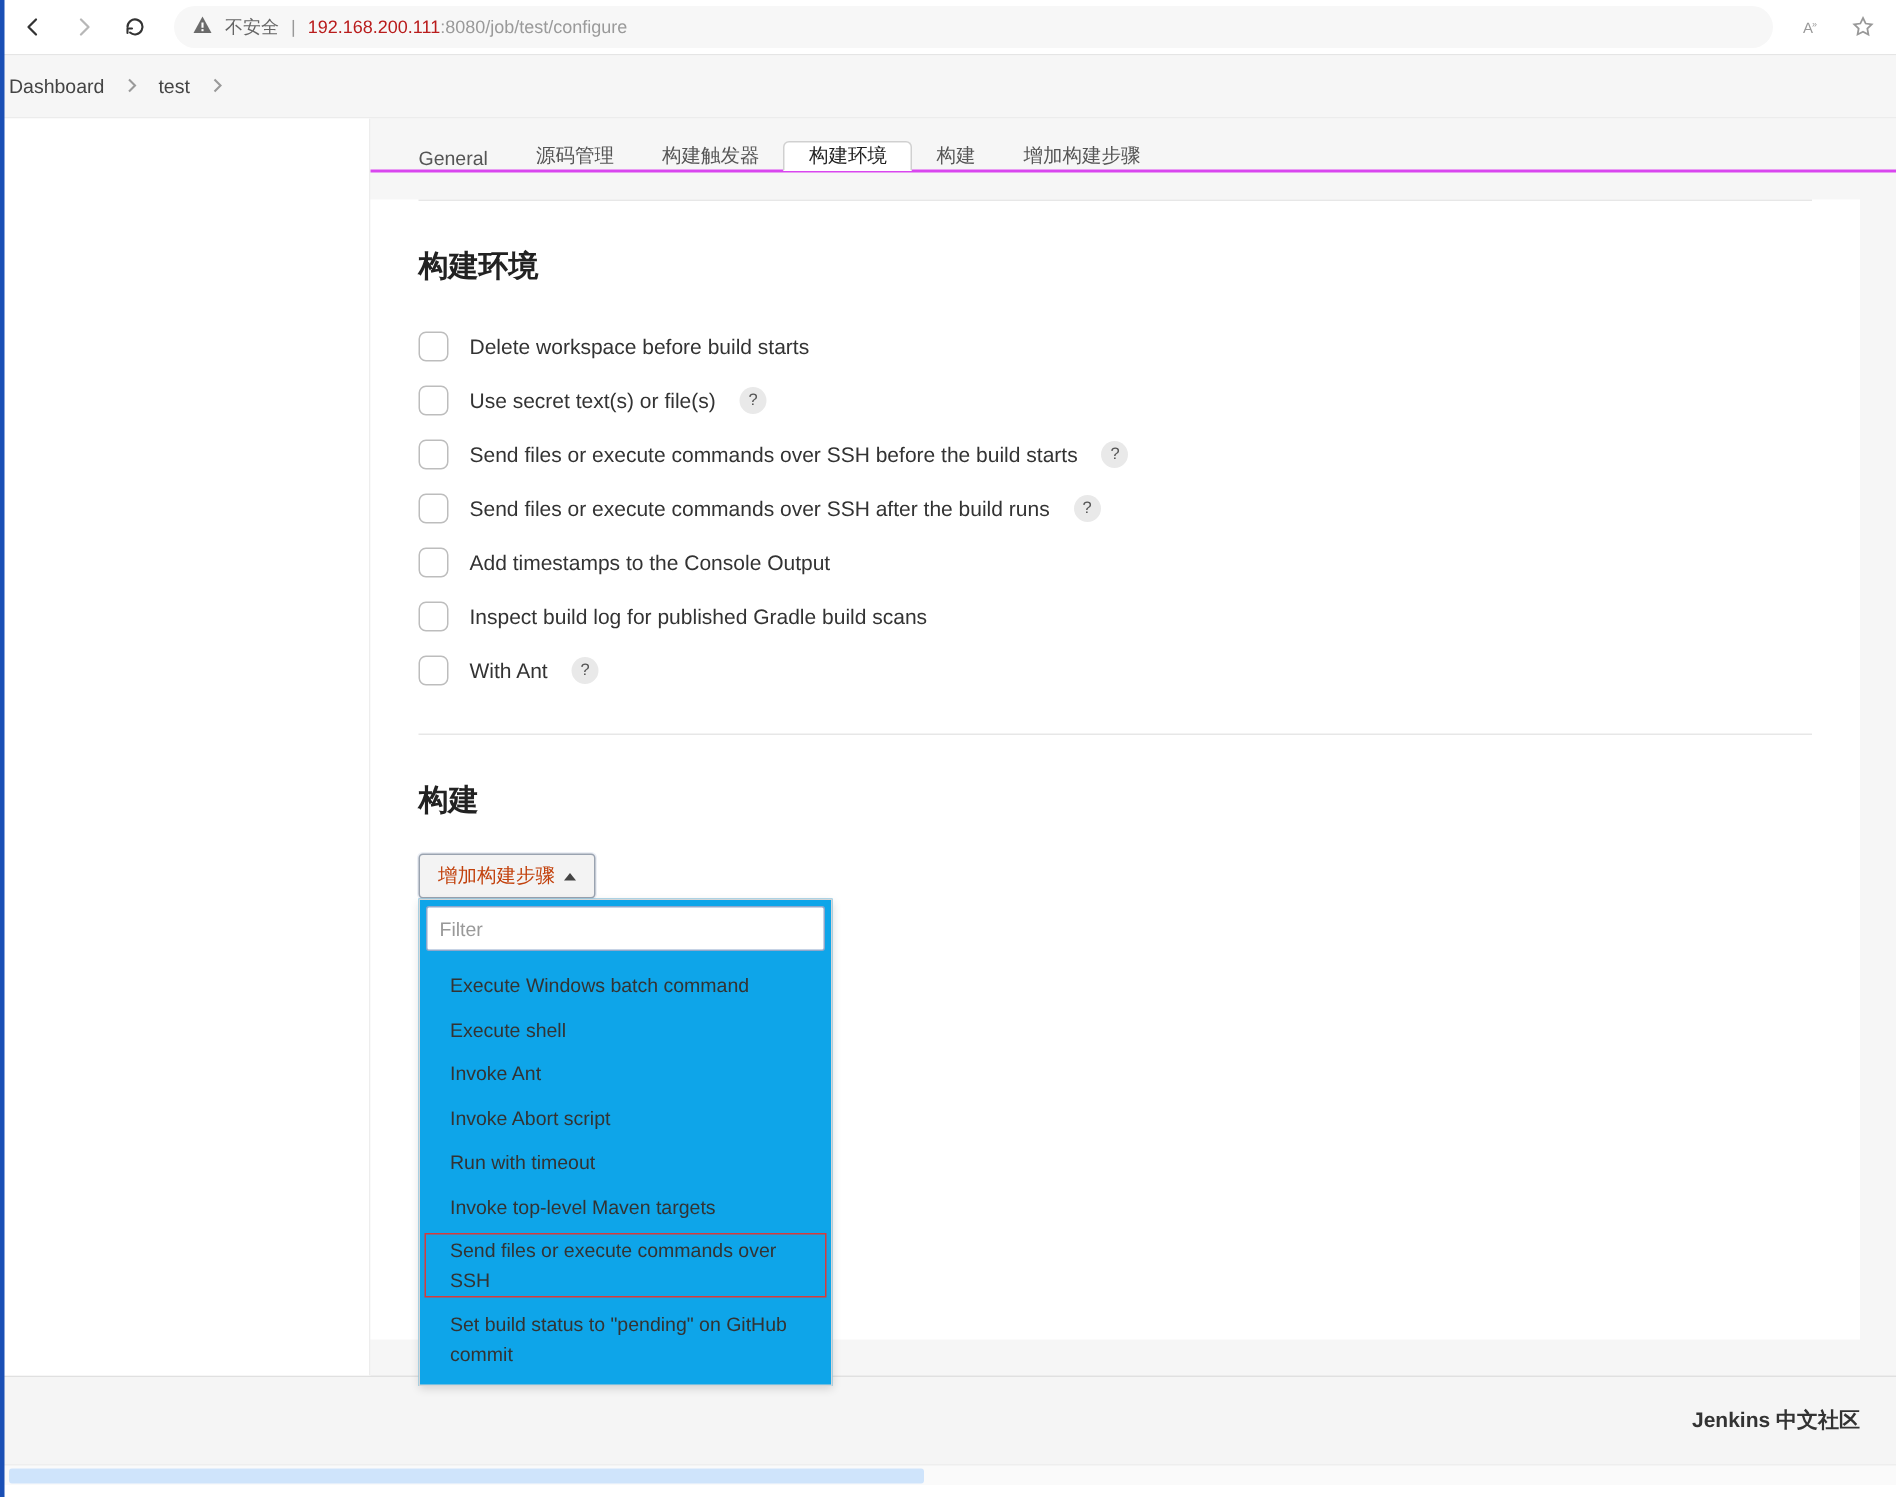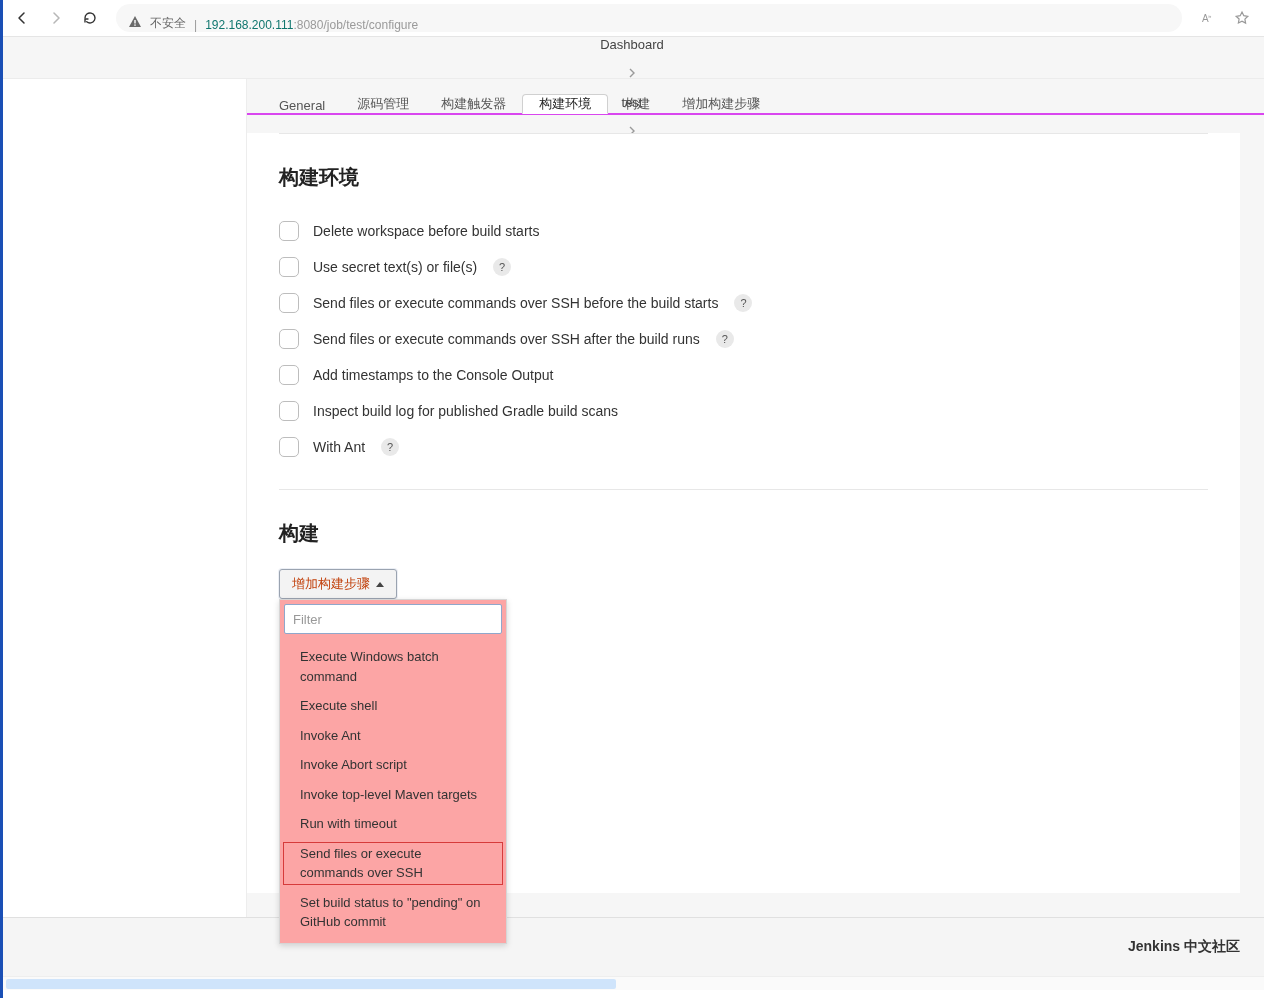--- a/index.html
+++ b/index.html
@@ -2,32 +2,32 @@
 <html><head>
 <meta charset="utf-8">
 <style>
   * { box-sizing: border-box; margin: 0; padding: 0; }
   body { font-family: "Segoe UI", Arial, sans-serif; font-size: 13px; color: #333; background: #fff; width: 1264px; }
   
   
   .browser-bar { height: 37px; display: flex; align-items: center; padding: 0 8px; border-bottom: 1px solid #e5e5e5; gap: 6px; }
   .nav-btn { width: 28px; height: 28px; display: flex; align-items: center; justify-content: center; border-radius: 4px; cursor: pointer; }
   .nav-btn.disabled { opacity: 0.35; }
-  .url-bar { flex: 1; height: 28px; background: #f7f7f7; border-radius: 14px; display: flex; align-items: flex-end; padding: 0 12px; gap: 8px; margin-left: 6px; font-size: 12px; }
+  .url-bar { flex: 1; height: 28px; background: #f7f7f7; border-radius: 14px; display: flex; align-items: center; padding: 0 12px; gap: 8px; margin-left: 6px; font-size: 12px; }
   .url-sep { color: #999; }
   .url-text { color: #555; }
-  .url-text .dark { color: #0f766e; }
+  .url-text .dark { color: #b91c1c; }
   .url-text .light { color: #9a9a9a; }
   .sec-label { color: #666; font-size: 12px; }
   .right-icons { display: flex; align-items: center; gap: 6px; padding-left: 6px; }
   .right-icons .nav-btn { opacity: 0.6; }
   .left-edge { position: fixed; left: 0; top: 0; width: 3px; height: 100vh; background: linear-gradient(#1a4fb5, #1a4fb5); }
   
   
-  .breadcrumb-bar { height: 42px; display: flex; align-items: center; padding: 0 6px; gap: 14px; background: #f6f6f6; border-bottom: 1px solid #ececec; flex-direction: column; }
+  .breadcrumb-bar { height: 42px; display: flex; align-items: center; padding: 0 6px; gap: 14px; background: #f6f6f6; border-bottom: 1px solid #ececec; }
   .breadcrumb-item { color: #444; font-size: 13px; }
   .breadcrumb-sep { color: #999; }
   
   
   .outer { display: flex; background: #f6f6f6; }
   .left-col { width: 247px; background: #fff; min-height: 838px; border-right: 1px solid #ededed; }
   .right-col { flex: 1; padding: 0; }
   
   
   .tabs { display: flex; align-items: flex-end; border-bottom: 2px solid #d946ef; height: 36px; padding-left: 16px; }
@@ -42,21 +42,21 @@
   
   .chk-row { display: flex; align-items: center; gap: 14px; padding: 8px 0; }
   .chk { width: 20px; height: 20px; border: 1px solid #bdbdbd; border-radius: 5px; background: #fff; flex-shrink: 0; }
   .chk-label { color: #333; font-size: 14px; }
   .help { width: 18px; height: 18px; border-radius: 10px; background: #e9e9e9; color: #555; display: flex; align-items: center; justify-content: center; font-size: 11px; margin-left: 2px; }
   
   
   .dropdown-btn { border: 1px solid #9aa3b0; background: #f3f3f3; color: #c2410c; padding: 5px 12px; font-size: 13px; border-radius: 3px; display: inline-flex; align-items: center; gap: 6px; cursor: pointer; box-shadow: 0 0 0 1px rgba(130,150,190,0.15); }
   .tri-up { width: 0; height: 0; border-left: 4px solid transparent; border-right: 4px solid transparent; border-bottom: 5px solid #444; }
   .dropdown-wrap { position: relative; margin-top: 20px; }
-  .dropdown-panel { position: absolute; top: 30px; left: 0; width: 228px; background: #fca5a5; border: 1px solid #d6d6d6; box-shadow: 0 2px 6px rgba(0,0,0,0.15); z-index: 5; }
+  .dropdown-panel { position: absolute; top: 30px; left: 0; width: 276px; background: #0ea5e9; border: 1px solid #d6d6d6; box-shadow: 0 2px 6px rgba(0,0,0,0.15); z-index: 5; }
   .filter-input { margin: 4px 4px 2px 4px; width: calc(100% - 8px); height: 30px; border: 1px solid #8fa7cb; border-radius: 2px; padding: 0 8px; font-size: 13px; outline: none; }
   .filter-input::placeholder { color: #999; }
   .menu { list-style: none; padding: 6px 0 6px 0; }
   .menu li { padding: 5px 20px; font-size: 13px; color: #333; cursor: pointer; line-height: 1.5; }
   .menu li.highlight { outline: 1px solid #d63b3b; outline-offset: -3px; padding: 4px 19px; margin: 1px 1px; }
   
   
   .footer { background: #f5f5f5; border-top: 1px solid #e0e0e0; padding: 20px 24px; text-align: right; color: #333; font-size: 14px; font-weight: 600; }
   
   
@@ -189,22 +189,22 @@
             <span>增加构建步骤</span>
             <span class="tri-up"></span>
           </div>
           <div class="dropdown-panel">
             <input class="filter-input" placeholder="Filter" style="">
             <ul class="menu" id="build-menu">
                 <li>Execute Windows batch command</li>
                 <li>Execute shell</li>
                 <li>Invoke Ant</li>
                 <li>Invoke Abort script</li>
+                <li>Run with timeout</li>
                 <li>Invoke top-level Maven targets</li>
-                <li>Run with timeout</li>
                 <li class="highlight">Send files or execute commands over SSH</li>
                 <li>Set build status to "pending" on GitHub commit</li>
               </ul>
           </div>
         </div>
 
         <div style="height:240px;"></div>
       </div>
     </div>
   </div>

